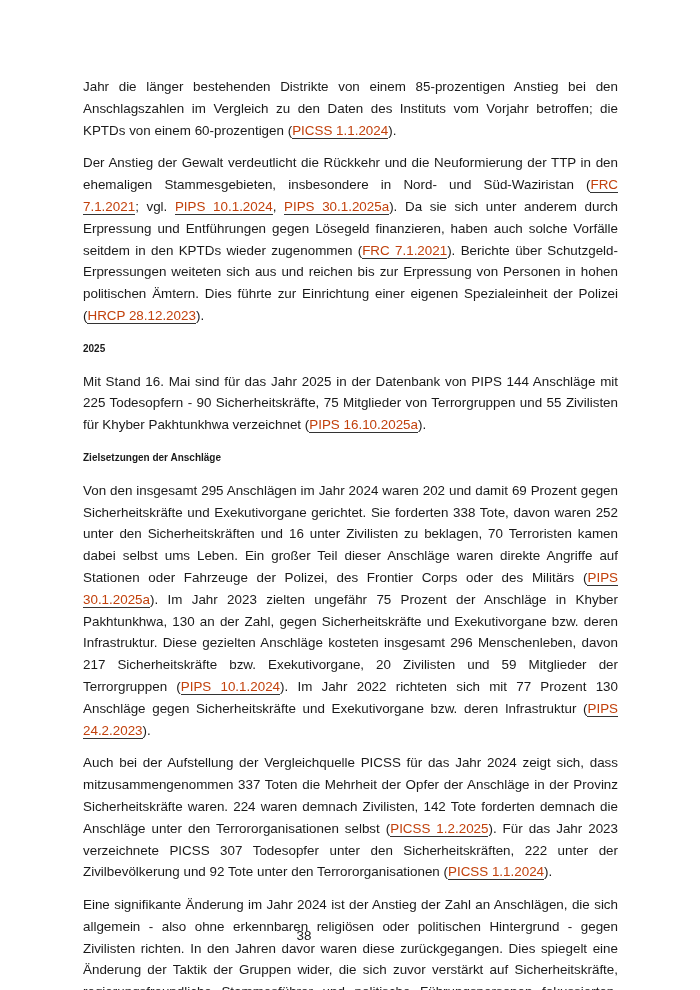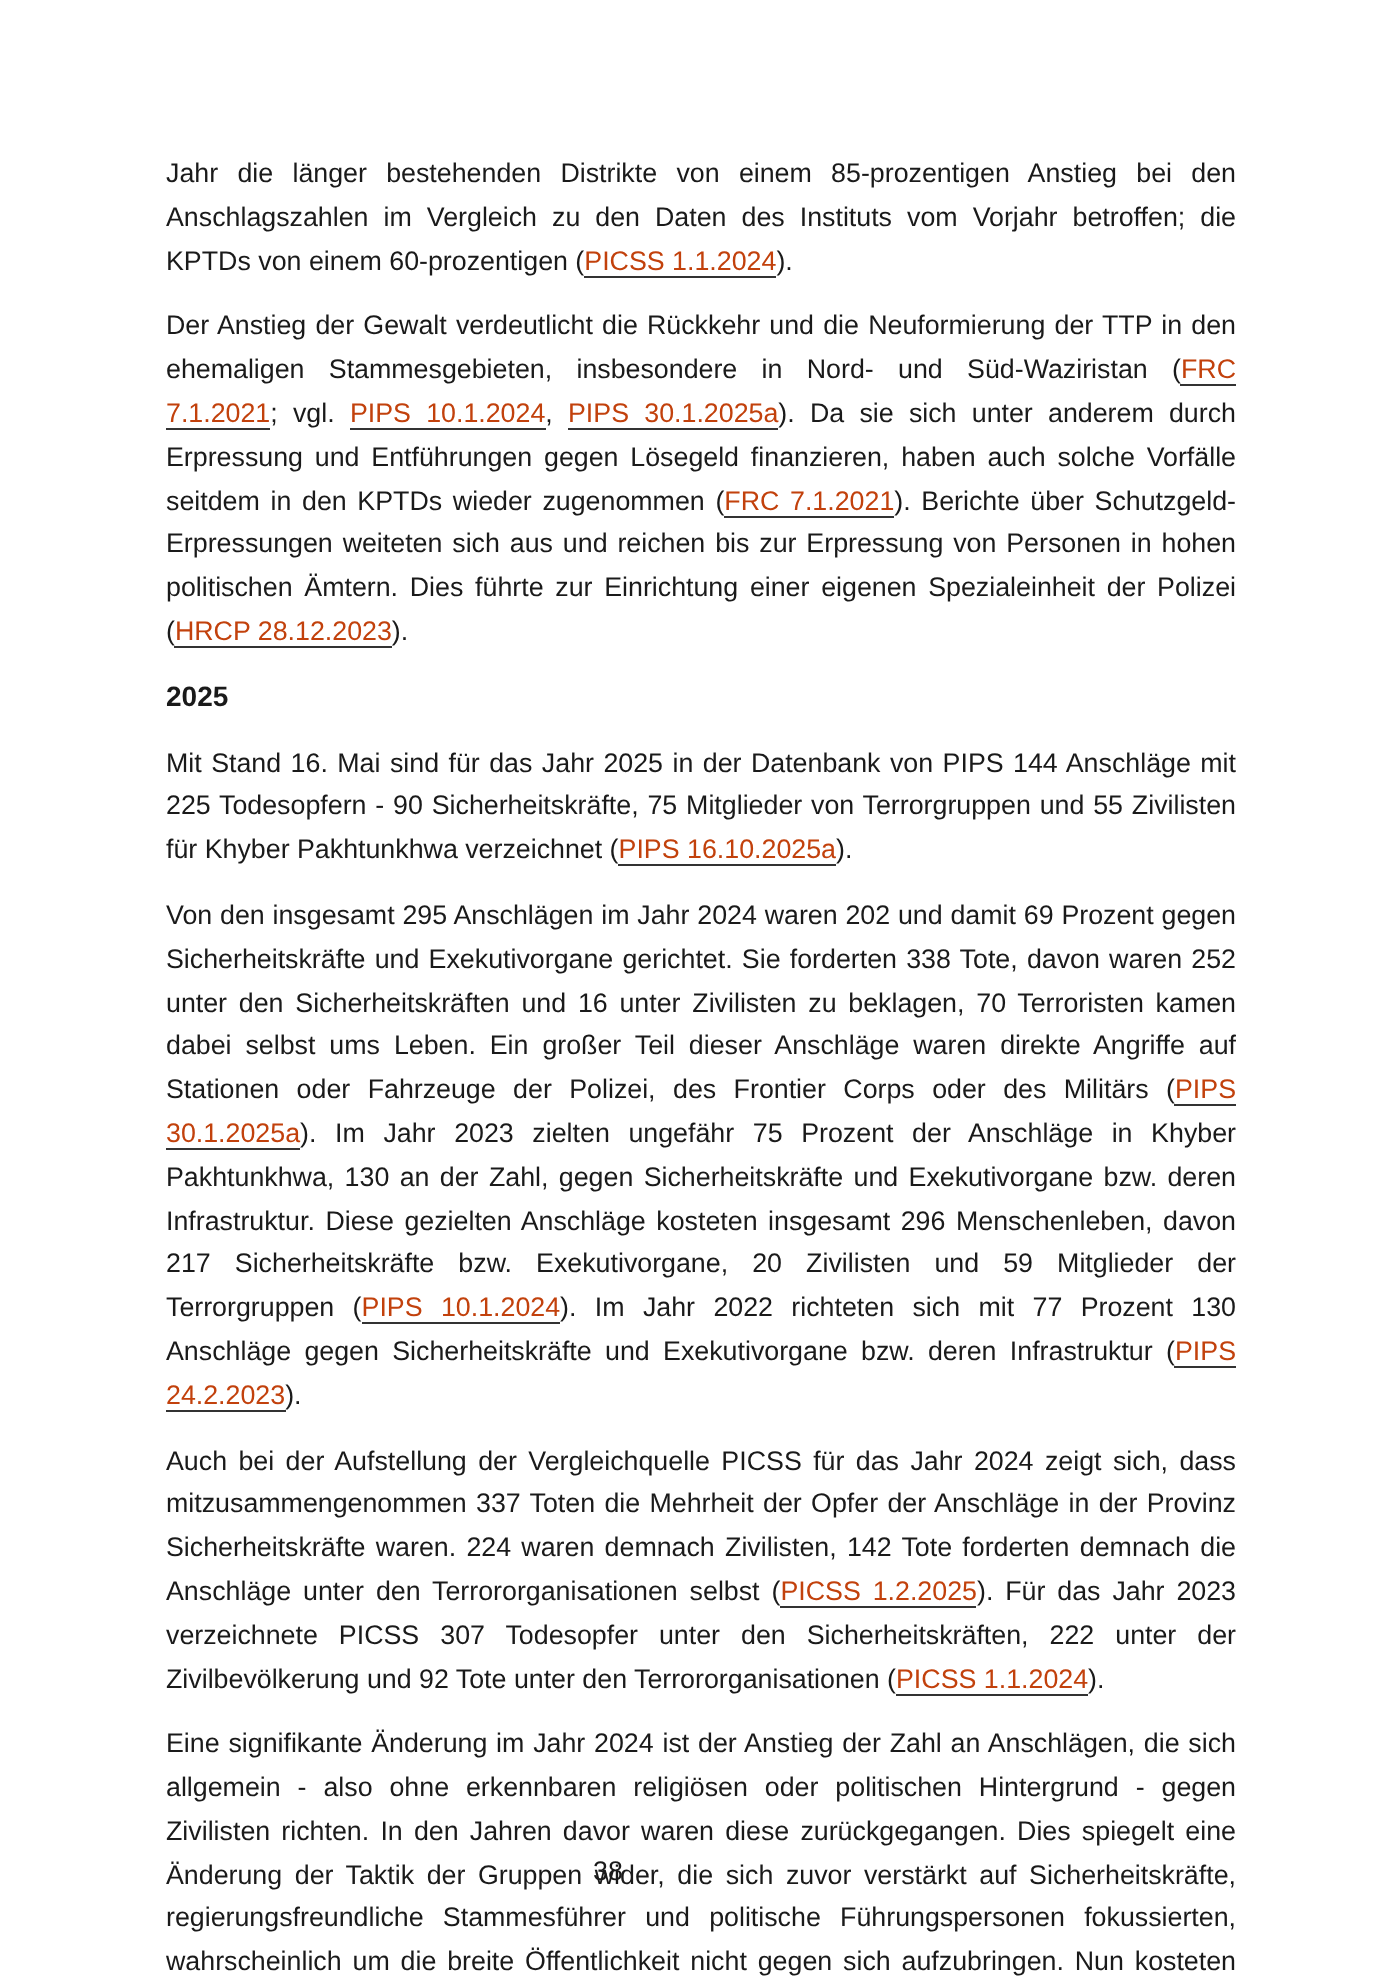--- a/index.html
+++ b/index.html
@@ -4,38 +4,39 @@
 <style>
   html, body { margin: 0; padding: 0; background: #ffffff; }
   body { width: 700px; height: 990px; position: relative; overflow: hidden; }
   .page {
     position: absolute; left: 83px; top: 76px; width: 535px;
     font-family: "Liberation Sans", sans-serif;
     font-size: 13.4px; line-height: 21.8px; color: #1a1a1a;
     text-align: justify; hyphens: manual;
   }
   p { margin: 0 0 11px 0; }
-  h3 { margin: 0 0 11px 0; font-size: 14px; font-weight: bold; line-height: 21.8px; }
+  h3 { margin: 0 0 11px 0; font-size: 10px; font-weight: bold; line-height: 21.8px; }
   a.ref {
     color: #c2410c; text-decoration: none;
     border-bottom: 1.3px solid #333;
     padding-bottom: 0px;
   }
   .footer {
     position: absolute; left: 0; width: 608px; top: 928px;
     text-align: center; font-family: "Liberation Sans", sans-serif;
     font-size: 13.4px; color: #1a1a1a;
   }
 </style>
 </head>
 <body>
 
 <div class="page" id="doc">
     <p><span>Jahr die länger bestehenden Distrikte von einem 85-prozentigen Anstieg bei den Anschlags­zahlen im Vergleich zu den Daten des Instituts vom Vorjahr betroffen; die KPTDs von einem 60-prozentigen (</span><a class="ref">PICSS 1.1.2024</a><span>).</span></p>
     <p><span>Der Anstieg der Gewalt verdeutlicht die Rückkehr und die Neuformierung der TTP in den ehema­ligen Stammesgebieten, insbesondere in Nord- und Süd-Waziristan (</span><a class="ref">FRC 7.1.2021</a><span>; vgl. </span><a class="ref">PIPS 10.1.2024</a><span>, </span><a class="ref">PIPS 30.1.2025a</a><span>). Da sie sich unter anderem durch Erpressung und Entführungen gegen Lösegeld finanzieren, haben auch solche Vorfälle seitdem in den KPTDs wieder zuge­nommen (</span><a class="ref">FRC 7.1.2021</a><span>). Berichte über Schutzgeld-Erpressungen weiteten sich aus und reichen bis zur Erpressung von Personen in hohen politischen Ämtern. Dies führte zur Einrichtung einer eigenen Spezialeinheit der Polizei (</span><a class="ref">HRCP 28.12.2023</a><span>).</span></p>
     <h3>2025</h3>
     <p><span>Mit Stand 16. Mai sind für das Jahr 2025 in der Datenbank von PIPS 144 Anschläge mit 225 Todesopfern - 90 Sicherheitskräfte, 75 Mitglieder von Terrorgruppen und 55 Zivilisten für Khyber Pakhtunkhwa verzeichnet (</span><a class="ref">PIPS 16.10.2025a</a><span>).</span></p>
+    <h3>Zielsetzungen der Anschläge</h3>
     <p><span>Von den insgesamt 295 Anschlägen im Jahr 2024 waren 202 und damit 69 Prozent gegen Si­cherheitskräfte und Exekutivorgane gerichtet. Sie forderten 338 Tote, davon waren 252 unter den Sicherheitskräften und 16 unter Zivilisten zu beklagen, 70 Terroristen kamen dabei selbst ums Leben. Ein großer Teil dieser Anschläge waren direkte Angriffe auf Stationen oder Fahr­zeuge der Polizei, des Frontier Corps oder des Militärs (</span><a class="ref">PIPS 30.1.2025a</a><span>). Im Jahr 2023 zielten ungefähr 75 Prozent der Anschläge in Khyber Pakhtunkhwa, 130 an der Zahl, gegen Sicher­heitskräfte und Exekutivorgane bzw. deren Infrastruktur. Diese gezielten Anschläge kosteten insgesamt 296 Menschenleben, davon 217 Sicherheitskräfte bzw. Exekutivorgane, 20 Zivilis­ten und 59 Mitglieder der Terrorgruppen (</span><a class="ref">PIPS 10.1.2024</a><span>). Im Jahr 2022 richteten sich mit 77 Prozent 130 Anschläge gegen Sicherheitskräfte und Exekutivorgane bzw. deren Infrastruktur (</span><a class="ref">PIPS 24.2.2023</a><span>).</span></p>
     <p><span>Auch bei der Aufstellung der Vergleichquelle PICSS für das Jahr 2024 zeigt sich, dass mitzusam­mengenommen 337 Toten die Mehrheit der Opfer der Anschläge in der Provinz Sicherheitskräfte waren. 224 waren demnach Zivilisten, 142 Tote forderten demnach die Anschläge unter den Terrororganisationen selbst (</span><a class="ref">PICSS 1.2.2025</a><span>). Für das Jahr 2023 verzeichnete PICSS 307 To­desopfer unter den Sicherheitskräften, 222 unter der Zivilbevölkerung und 92 Tote unter den Terrororganisationen (</span><a class="ref">PICSS 1.1.2024</a><span>).</span></p>
     <p><span>Eine signifikante Änderung im Jahr 2024 ist der Anstieg der Zahl an Anschlägen, die sich allge­mein - also ohne erkennbaren religiösen oder politischen Hintergrund - gegen Zivilisten richten. In den Jahren davor waren diese zurückgegangen. Dies spiegelt eine Änderung der Taktik der Gruppen wider, die sich zuvor verstärkt auf Sicherheitskräfte, regierungsfreundliche Stammes­führer und politische Führungspersonen fokussierten, wahrscheinlich um die breite Öffentlichkeit nicht gegen sich aufzubringen. Nun kosteten 27 allgemein gegen Zivilisten gerichtete Anschläge</span></p>
   </div>
 
 <div class="footer">38</div>
 
 </body></html>

